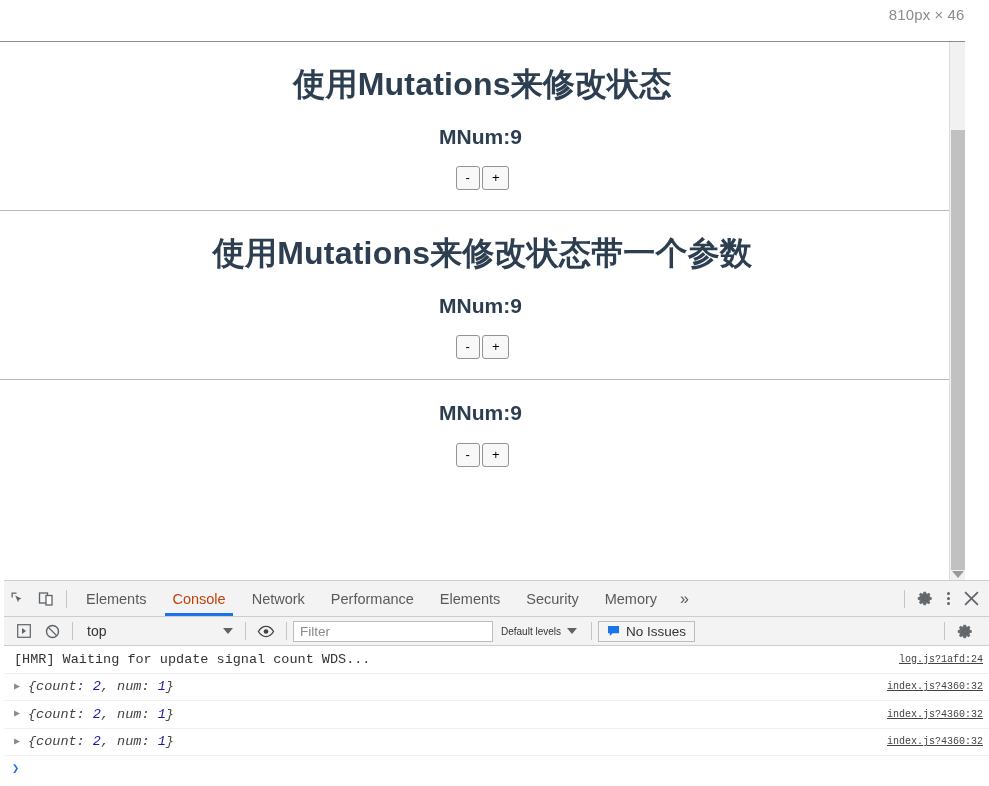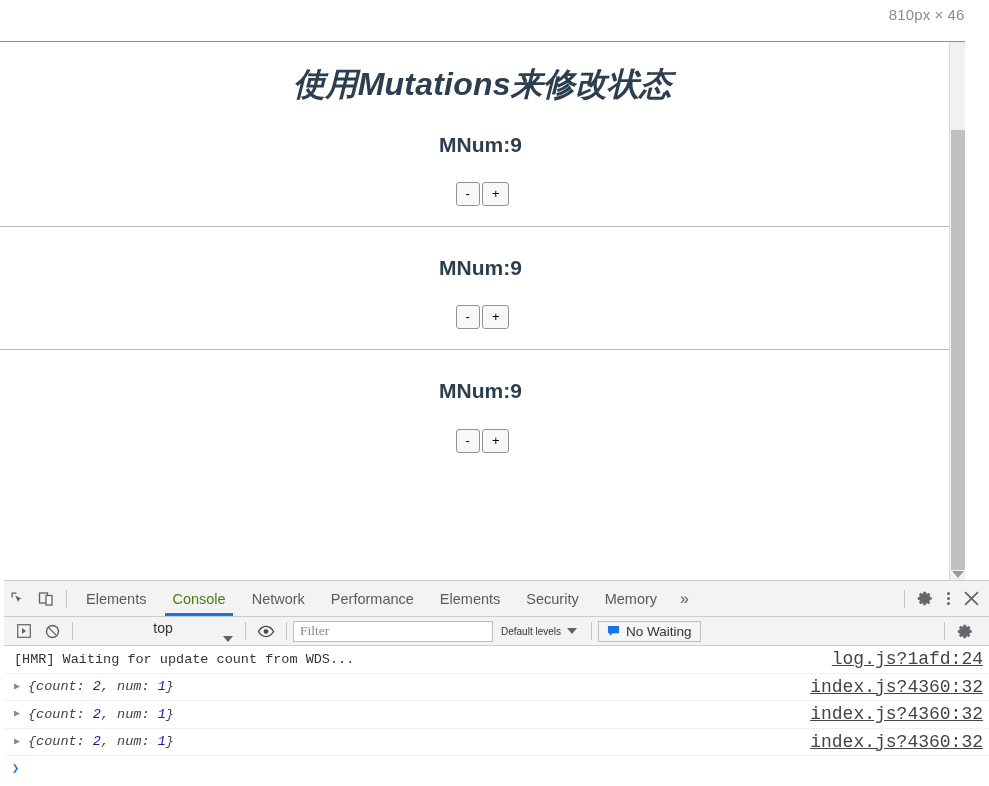--- a/index.html
+++ b/index.html
@@ -61,24 +61,23 @@
     text-align: center;
   }
   .section h2 {
     margin: 0;
     padding: 22px 0 0 0;
     font-size: 32px;
     font-weight: bold;
     color: #2c3e50;
     line-height: 1.25;
     letter-spacing: 0.2px;
-    font-style: italic;
   }
   .section h3 {
-    margin: 8px;
+    margin: 0;
     padding: 20px 4px 0 0;
     font-size: 21px;
     font-weight: bold;
     color: #2c3e50;
     line-height: 1.2;
   }
   .btn-row {
     padding: 17px 0 0 0;
     line-height: 0;
   }
@@ -180,21 +179,21 @@
     position: relative;
     height: 35px;
     padding: 0 13px;
     display: flex;
     align-items: center;
     font-size: 14.5px;
     color: #5a5a5a;
     cursor: default;
     white-space: nowrap;
   }
-  .dt-tab.active { color: #4d7c0f; }
+  .dt-tab.active { color: #c2410c; }
   .dt-tab.active::after {
     content: "";
     position: absolute;
     left: 6px;
     right: 6px;
     bottom: 0;
     height: 3px;
     background: #1a73e8;
   }
   .dt-more {
@@ -233,40 +232,39 @@
     box-sizing: border-box;
   }
   .ctx-select {
     display: flex;
     align-items: center;
     min-width: 152px;
     font-size: 14px;
     color: #333;
     padding-left: 8px;
     cursor: default;
-    flex-direction: column;
   }
   .ctx-select .caret {
     margin-left: auto;
     margin-right: 6px;
     width: 0; height: 0;
     border-left: 5px solid transparent;
     border-right: 5px solid transparent;
     border-top: 6px solid #5f6368;
   }
   .filter-input {
     width: 200px;
     height: 21px;
     border: 1px solid #bdbdbd;
     background: #ffffff;
     font-size: 13.5px;
     color: #333;
     padding: 0 6px;
     box-sizing: border-box;
-    font-family: Liberation Serif, serif;
+    font-family: Liberation Sans, sans-serif;
   }
   .filter-input::placeholder { color: #8a8a8a; }
   .levels {
     display: flex;
     align-items: center;
     font-size: 10px;
     color: #333;
     padding: 0 8px;
     cursor: default;
     white-space: nowrap;
@@ -319,21 +317,21 @@
     line-height: 1;
     margin-right: 2px;
     flex: none;
   }
   .log-text { white-space: nowrap; }
   .log-obj { font-style: italic; color: #444; }
   .num { color: #1a1aa6; font-style: italic; }
   .src-link {
     position: absolute;
     right: 10px;
-    font-size: 18px;
+    font-size: 10px;
     color: #444;
     text-decoration: underline;
     cursor: default;
     white-space: nowrap;
     font-family: "Liberation Mono", monospace;
   }
   .prompt-row {
     display: flex;
     align-items: center;
     height: 26px;
@@ -360,20 +358,21 @@
       <div class="section">
         <h2>使用Mutations来修改状态</h2>
         <h3>MNum:9</h3>
         <div class="btn-row">
           <button class="stepper-btn">-</button><button class="stepper-btn">+</button>
         </div>
       </div>
       <hr class="sec-rule">
 
       <div class="section">
+        <h2>使用Mutations来修改状态带一个参数</h2>
         <h3>MNum:9</h3>
         <div class="btn-row">
           <button class="stepper-btn">-</button><button class="stepper-btn">+</button>
         </div>
       </div>
       <hr class="sec-rule">
 
       <div class="section">
         <h3>MNum:9</h3>
         <div class="btn-row">
@@ -496,38 +495,38 @@
         <span>Default levels</span>
         <span class="caret"></span>
       </div>
 
       <div class="dt-sep"></div>
 
       <div class="issues-btn">
         <svg width="13" height="12" viewBox="0 0 14 13">
           <path d="M1 1h12v8H6l-3 3V9H1z" fill="#1a73e8"></path>
         </svg>
-        <span>No Waiting</span>
+        <span>No Issues</span>
       </div>
 
       <div class="dt-right">
         <div class="dt-sep"></div>
         <div class="dt-icon-btn">
           <svg width="17" height="17" viewBox="0 0 20 20">
             <path fill="#5f6368" d="M10 6.4a3.6 3.6 0 100 7.2 3.6 3.6 0 000-7.2zm0 5.6a2 2 0 110-4 2 2 0 010 4z"></path>
             <path fill="#5f6368" d="M17.3 11.4l.1-1.4-.1-1.4-1.9-.3a5.6 5.6 0 00-.6-1.4l1.1-1.6-2-2-1.6 1.1a5.6 5.6 0 00-1.4-.6L10.4 2h-2.8l-.3 1.8c-.5.1-1 .3-1.4.6L4.3 3.3l-2 2 1.1 1.6c-.3.4-.5.9-.6 1.4L1 8.6 .9 10l.1 1.4 1.8.3c.1.5.3 1 .6 1.4l-1.1 1.6 2 2 1.6-1.1c.4.3.9.5 1.4.6l.3 1.8h2.8l.3-1.8c.5-.1 1-.3 1.4-.6l1.6 1.1 2-2-1.1-1.6c.3-.4.5-.9.6-1.4l1.9-.3z" opacity="0.95"></path>
           </svg>
         </div>
       </div>
     </div>
 
     <div class="dt-console-body">
 
       <div class="log-row">
-        <span class="log-text">[HMR] Waiting for update count from WDS...</span>
+        <span class="log-text">[HMR] Waiting for update signal count WDS...</span>
         <span class="src-link">log.js?1afd:24</span>
       </div>
 
       <div class="log-row">
         <span class="disclosure">▶</span>
         <span class="log-obj"><span>{count: </span><span class="num">2</span><span>, num: </span><span class="num">1</span><span>}</span></span>
         <span class="src-link">index.js?4360:32</span>
       </div>
 
       <div class="log-row">

